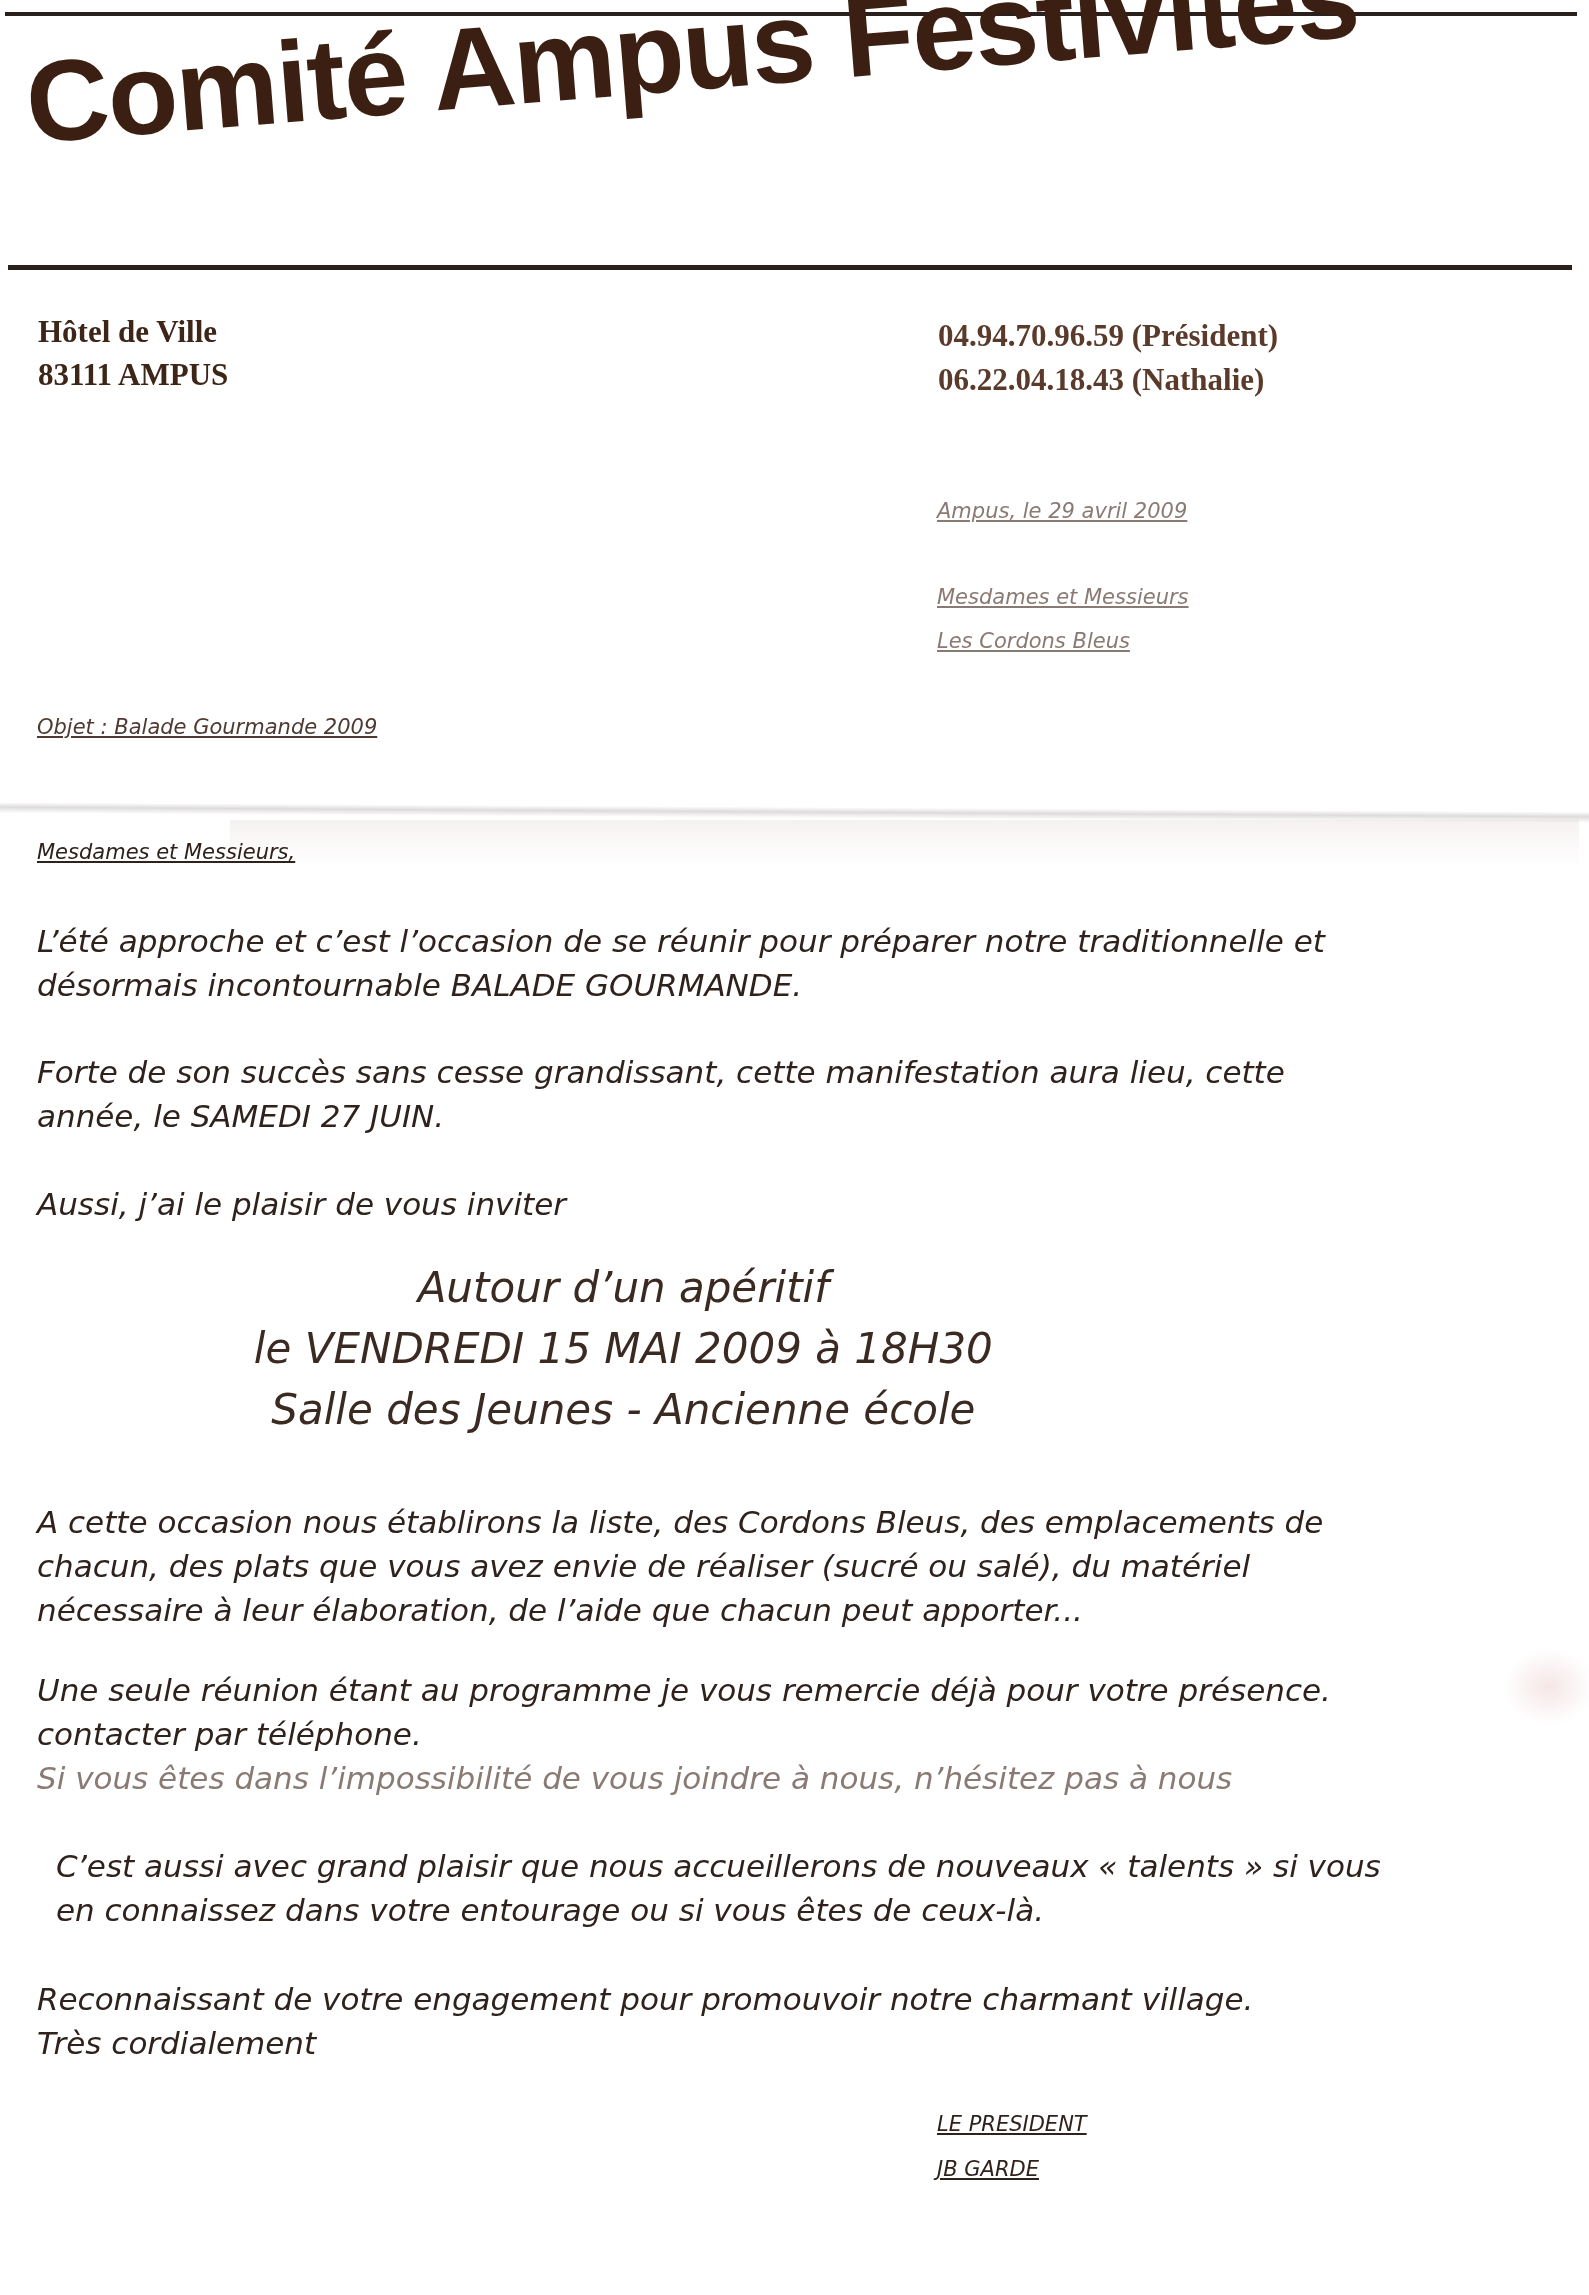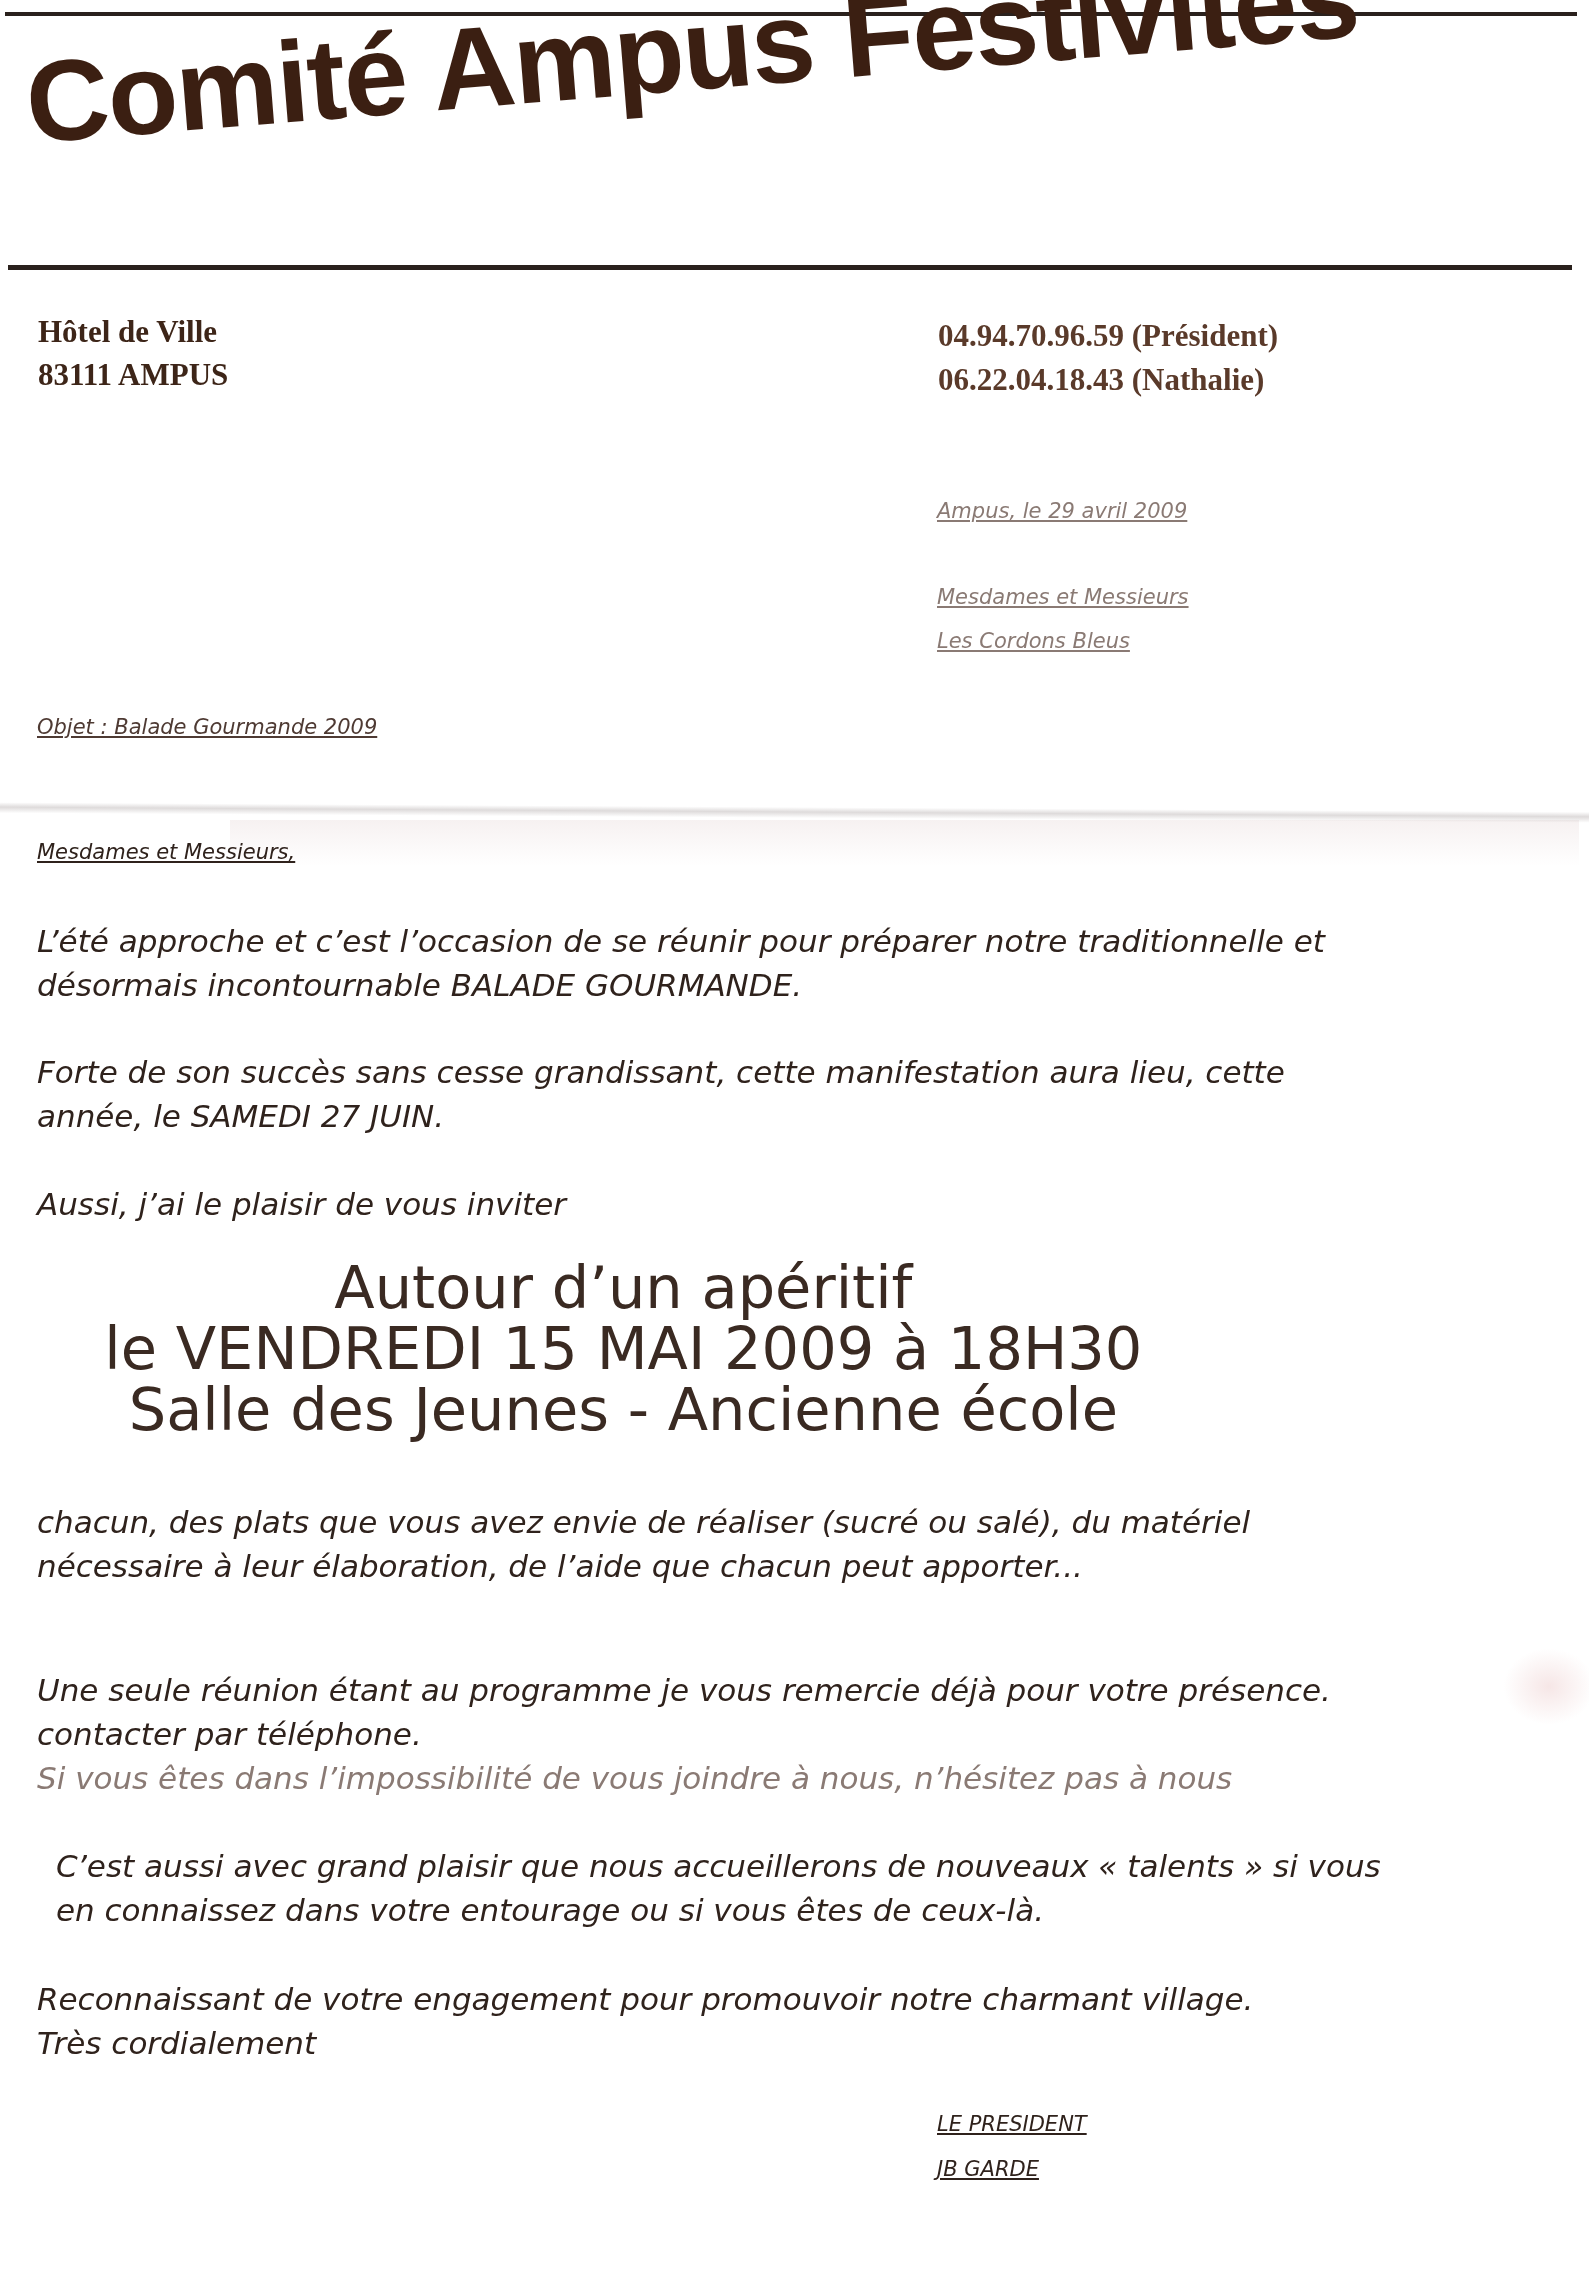--- a/index.html
+++ b/index.html
@@ -109,21 +109,22 @@
     #para-2 { top: 1050px; }
     #para-3 { top: 1182px; }
 
     #invite {
       position: absolute;
       left: 0;
       top: 1257px;
       width: 1262px;
       text-align: center;
       font-family: "DejaVu Sans", sans-serif;
-      font-size: 59px;
+      font-style: italic;
+      font-size: 42px;
       line-height: 61px;
       color: #3a2a22;
     }
     #invite .ln { display: block; white-space: nowrap; }
     #invite-1 { margin-left: -15.3px; }
     #invite-2 { margin-left: -15.3px; }
     #invite-3 { margin-left: -15.3px; }
 
     #para-4 { top: 1500px; }
     #para-5 { top: 1668px; }
@@ -182,20 +183,21 @@
   <span class="ln">Aussi, j’ai le plaisir de vous inviter</span>
 </div>
 
 <div id="invite">
   <span id="invite-1" class="ln">Autour d’un apéritif</span>
   <span id="invite-2" class="ln">le VENDREDI 15 MAI 2009 à 18H30</span>
   <span id="invite-3" class="ln">Salle des Jeunes - Ancienne école</span>
 </div>
 
 <div id="para-4" class="para">
+  <span class="ln">A cette occasion nous établirons la liste, des Cordons Bleus, des emplacements de</span>
   <span class="ln">chacun, des plats que vous avez envie de réaliser (sucré ou salé), du matériel</span>
   <span class="ln">nécessaire à leur élaboration, de l’aide que chacun peut apporter...</span>
 </div>
 
 <div id="smudge"></div>
 
 <div id="para-5" class="para">
   <span class="ln">Une seule réunion étant au programme je vous remercie déjà pour votre présence.</span>
   <span class="ln">contacter par téléphone.</span>
   <span class="ln light">Si vous êtes dans l’impossibilité de vous joindre à nous, n’hésitez pas à nous</span>

